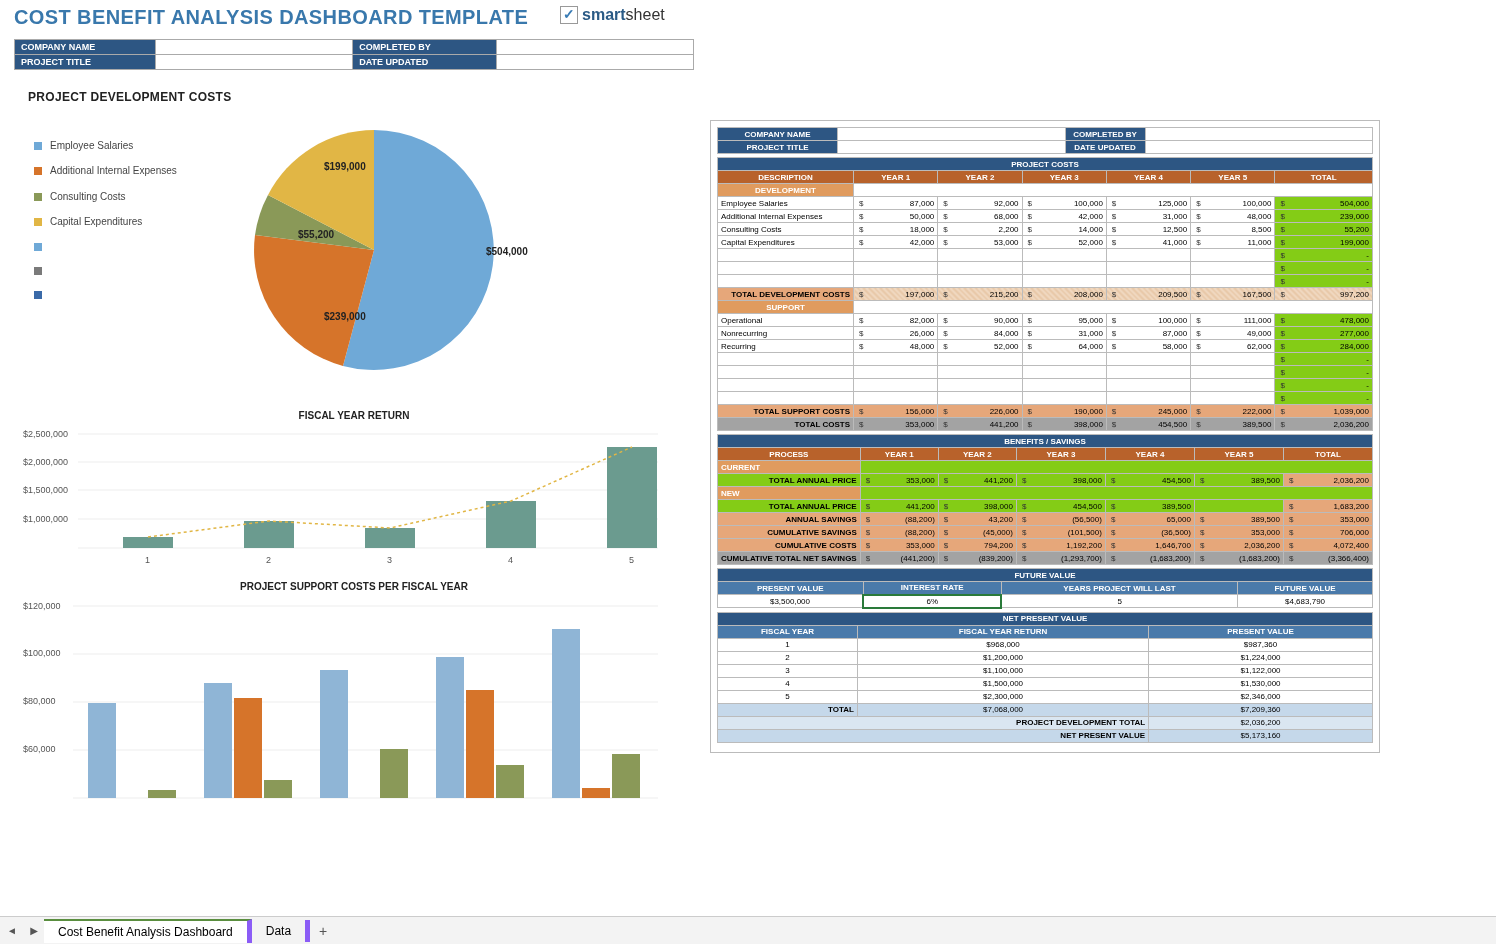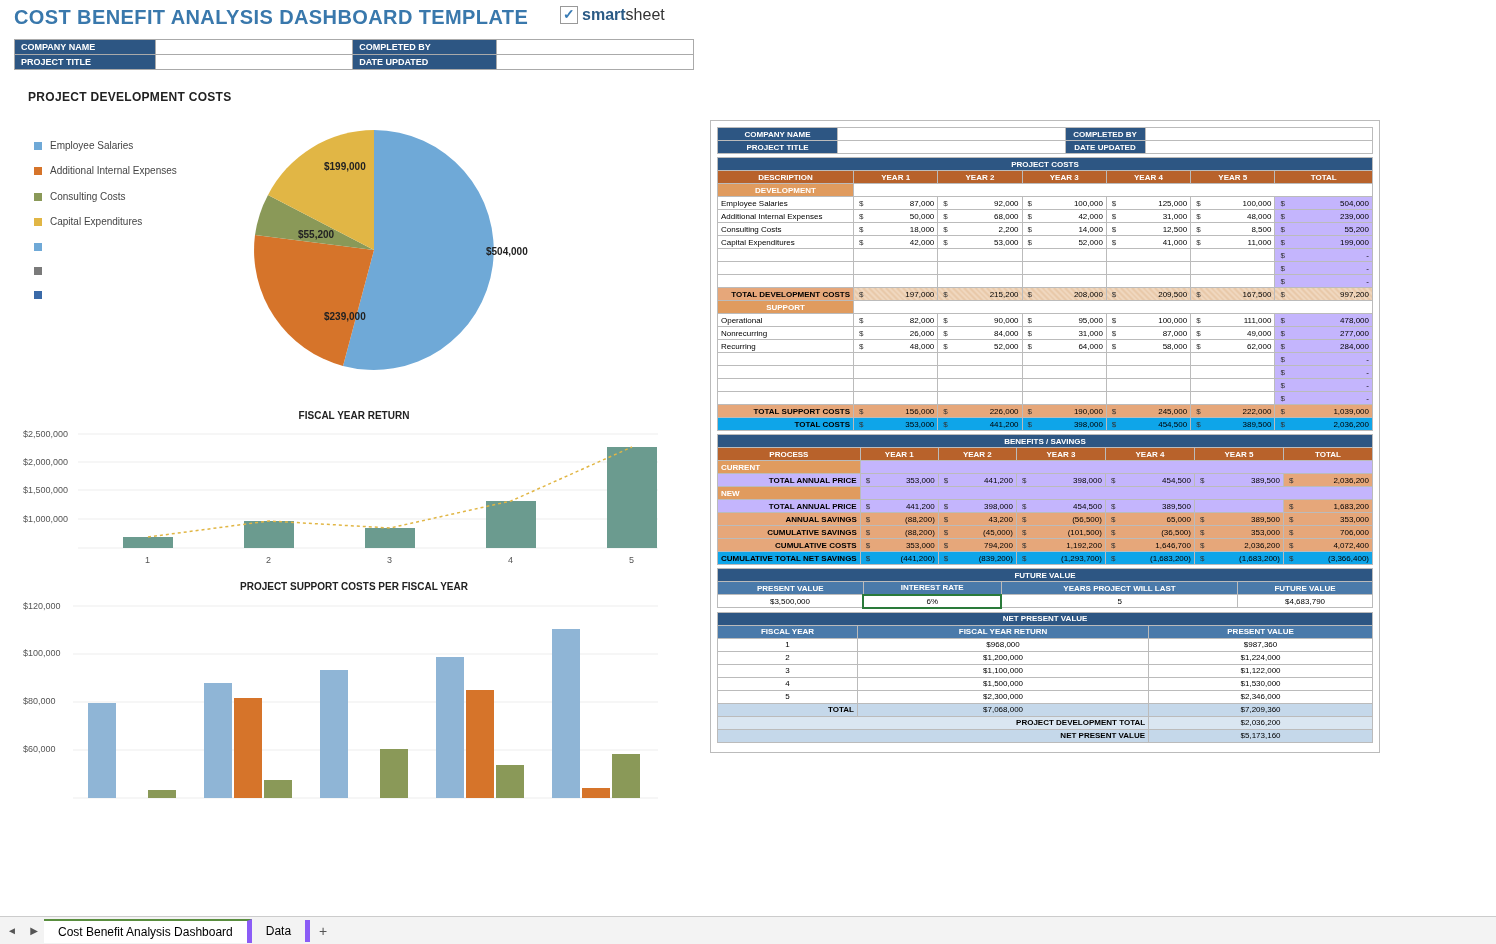--- a/index.html
+++ b/index.html
@@ -29,32 +29,32 @@
 
 .right-panel { position: absolute; left: 710px; top: 120px; width: 670px; border: 1px solid #bbb; padding: 6px; background: #fff; }
 .rt { border-collapse: collapse; width: 100%; font-size: 8px; margin-bottom: 3px; }
 .rt td, .rt th { border: 1px solid #bbb; padding: 1px 3px; height: 13px; white-space: nowrap; text-align: right; }
 .rt .lbl { text-align: left; }
 .hdr-band { background: #2d5683; color: #fff; font-weight: 700; text-align: center !important; }
 .hdr-or { background: #b8622b; color: #fff; font-weight: 700; text-align: center !important; }
 .sub-or { background: #e09b5e; color: #fff; font-weight: 700; text-align: center !important; }
 .sub-or-l { background: #e09b5e; color: #fff; font-weight: 700; text-align: left !important; padding-left: 4px; margin-left: 14px; }
 .tot-or { background: #e6a77a; }
-.tot-or2 { background: #0ea5e9; border-radius: 6px; }
+.tot-or2 { background: #a3a3a3; border-radius: 6px; }
 .blue-hdr { background: #4a7aaa; color: #fff; font-weight: 700; text-align: center !important; }
 .empty-cell { background: #fff; }
 .cur::before { content: "$"; float: left; margin-left: 2px; color: #333; }
 .dash { text-align: right; }
 .tabs { position: absolute; bottom: 0; left: 0; width: 100%; height: 28px; background: #f3f3f3; border-top: 1px solid #ccc; display: flex; align-items: center; }
 .tab-nav { width: 20px; height: 20px; display: flex; align-items: center; justify-content: center; color: #555; margin-left: 2px; }
 .tab { padding: 4px 14px; font-size: 12px; cursor: pointer; border-right: 5px solid #8b5cf6; }
 .tab.active { background: #fff; border-top: 2px solid #5a8e3f; }
 .tab-add { width: 26px; text-align: center; font-size: 14px; color: #555; }
 .stripe { background: repeating-linear-gradient(45deg, #f0d8c0, #f0d8c0 2px, #e8c8a8 2px, #e8c8a8 4px); }
-.light-tan { background: #c4b5fd; margin-left: 29px; }
+.light-tan { background: #84cc16; margin-left: 29px; }
 </style>
 </head>
 <body>
 
 <div class="left-panel">
   <div class="main-title">COST BENEFIT ANALYSIS DASHBOARD TEMPLATE</div>
   <table class="info-table">
     <tbody>
         <tr>
       <td class="info-label">COMPANY NAME</td>

